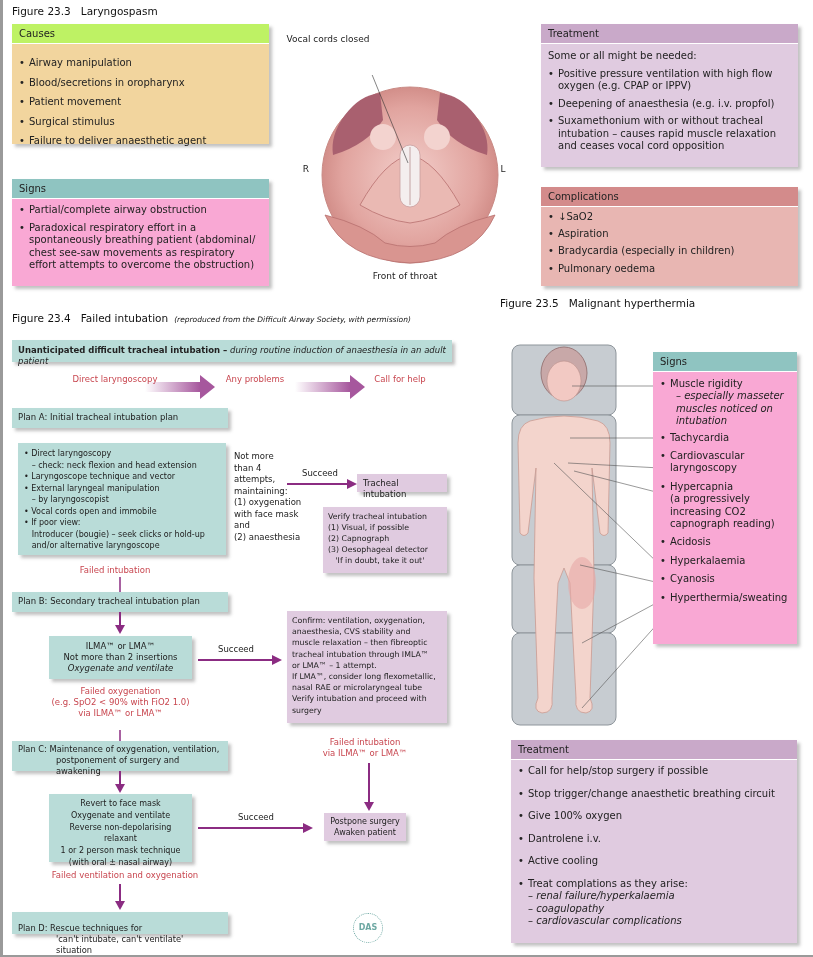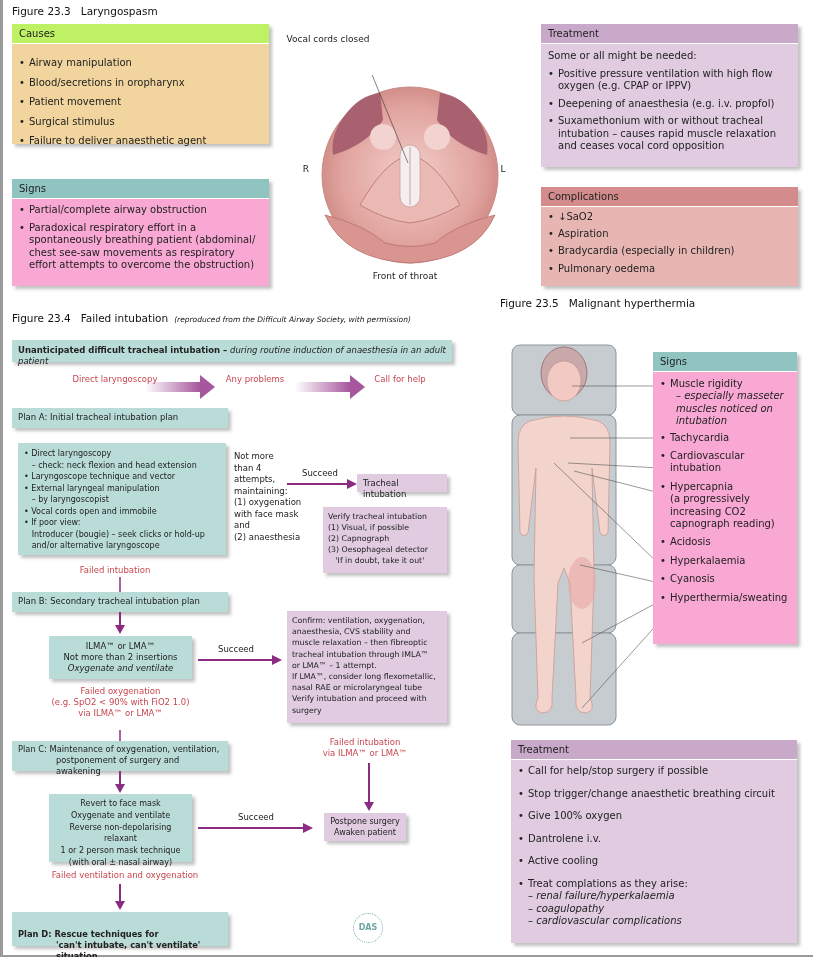--- a/index.html
+++ b/index.html
@@ -240,21 +240,21 @@
 <div class="box purple-box center" style="left:324px; top:813px; width:82px; height:28px; padding:3px 3px; font-size:8px; line-height:11px;">
   <div>Postpone surgery</div>
     <div>Awaken patient</div>
 </div>
 <div class="red-text" style="left:45px; top:870px; width:160px;">Failed ventilation and oxygenation</div>
 <svg class="abs" style="left:114px; top:884px;" width="12" height="28">
     <line x1="6" y1="0" x2="6" y2="18" stroke="#8b2c82" stroke-width="2"></line>
     <polygon points="1,17 6,26 11,17" fill="#8b2c82"></polygon>
   </svg>
 
-<div class="box teal-box" style="left:12px; top:912px; width:216px; height:16px; padding:17px 6px; font-size:8.3px;font-weight:bold;">
+<div class="box teal-box" style="left:12px; top:912px; width:216px; height:16px; padding:11px 6px; font-size:8.3px;">
   <div>Plan D:   Rescue techniques for</div>
     <div style="padding-left:38px;">'can't intubate, can't ventilate' situation</div>
 </div>
 
 <div class="abs" style="left:353px; top:913px; width:30px; height:30px; border-radius:50%; border:1.5px dotted #6fa9a4; color:#6fa9a4; font-size:8px; text-align:center; line-height:27px; font-weight:bold;">DAS</div>
 
 <div class="fig-title" style="left:500px; top:297px;">
   <span class="num">Figure 23.5</span><span>Malignant hyperthermia</span>
 </div>
 
@@ -276,21 +276,21 @@
   <line x1="72" y1="365" x2="150" y2="278" stroke="#555" stroke-width="0.6"></line>
   <line x1="62" y1="43" x2="150" y2="43" stroke="#555" stroke-width="0.6"></line>
 </svg>
 
 <div class="panel teal" style="left:653px; top:352px; width:144px; height:292px;">
   <div class="hd">Signs</div>
   <div class="bd" style="height:272px; padding:3px 4px 4px 7px; line-height:12.4px;">
     <ul>
       <li style="margin:3px 0 4px 0;"><span>Muscle rigidity</span><div style="padding-left:6px; font-style:italic;">– especially masseter muscles noticed on intubation</div></li>
       <li style="margin:0 0 6px 0;">Tachycardia</li>
-      <li style="margin:0 0 6px 0;">Cardiovascular intubation</li>
+      <li style="margin:0 0 6px 0;">Cardiovascular laryngoscopy</li>
       <li style="margin:0 0 6px 0;"><span>Hypercapnia</span><div>(a progressively increasing CO2 capnograph reading)</div></li>
       <li style="margin:0 0 6px 0;">Acidosis</li>
       <li style="margin:0 0 6px 0;">Hyperkalaemia</li>
       <li style="margin:0 0 6px 0;">Cyanosis</li>
       <li style="margin:0;">Hyperthermia/sweating</li>
     </ul>
   </div>
 </div>
 
 <div class="panel purple" style="left:511px; top:740px; width:286px; height:203px;">

